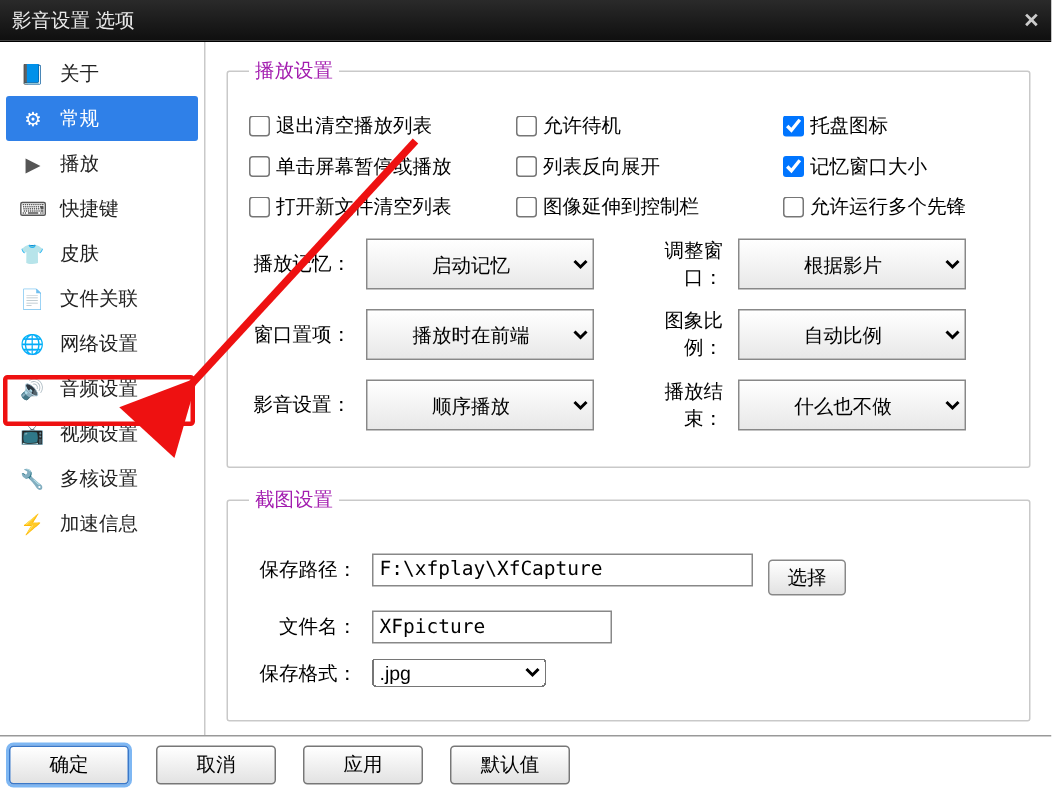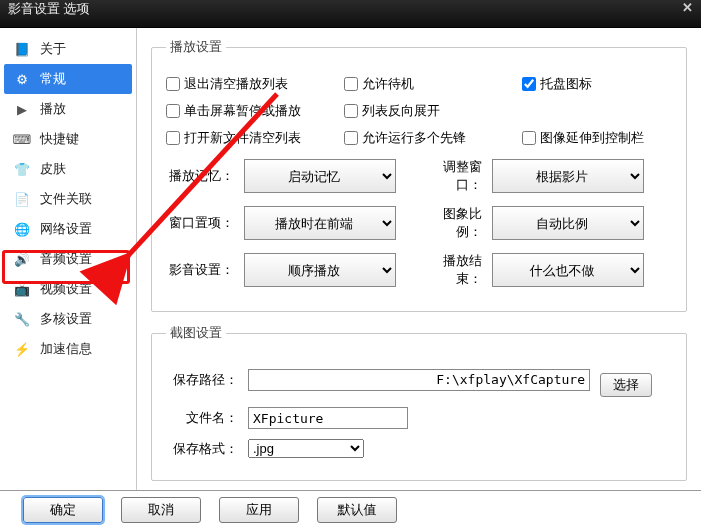--- a/index.html
+++ b/index.html
@@ -1,40 +1,40 @@
 <!DOCTYPE html>
 <html><head>
 <meta charset="utf-8">
 <style>
   * { box-sizing: border-box; margin: 0; padding: 0; font-family: "Microsoft YaHei", SimSun, sans-serif; font-size: 13px; }
   body { background: #fff; width: 701px; height: 528px; overflow: hidden; }
-  .titlebar { height: 28px; background: linear-gradient(#2a2a2a,#0f0f0f); color: #eaeaea; display: flex; align-items: flex-start; padding: 0 8px; justify-content: space-between; border-bottom:1px solid #000;}
+  .titlebar { height: 28px; background: linear-gradient(#2a2a2a,#0f0f0f); color: #eaeaea; display: flex; align-items: center; padding: 0 8px; justify-content: space-between; border-bottom:1px solid #000;}
   .titlebar .close { font-weight:bold; color:#ccc;}
   .content { display: flex; height: calc(528px - 28px - 38px); }
   .sidebar { width: 138px; border-right: 1px solid #c9c9c9; padding-top: 6px; position: relative; }
   .sidebar-item { display: flex; align-items: center; gap: 8px; padding: 6px 12px; cursor: pointer; color:#222; }
   .sidebar-item.active { background: #2f80e8; color: #fff; border-radius: 2px; margin:0 4px; padding:6px 8px;}
   .sidebar-item .ico { width:20px; height:18px; display:flex; align-items:center; justify-content:center; color:#555;}
   .sidebar-item.active .ico{ color:#fff;}
   .highlight-box { position:absolute; left:2px; top:222px; width:128px; height:34px; border:3px solid #e11; border-radius:3px; pointer-events:none;}
   .main { flex:1; padding: 10px 14px; position: relative; }
   fieldset { border:1px solid #c9c9c9; border-radius:2px; padding:10px 14px 12px; margin-bottom:12px;}
-  legend { padding:0 4px; color:#404040;}
+  legend { padding:0 4px; color:#a21caf;}
   .chk-row { display:flex; gap:28px; margin:9px 0 4px;}
   .chk-row label { display:flex; align-items:center; gap:4px; min-width:150px;}
   .chk-row input[type=checkbox]{ width:14px; height:14px;}
   .sel-row { display:flex; align-items:center; gap:10px; margin:11px 0;}
   .sel-row .lbl { width:68px; text-align:right;}
   .sel-row select { width:152px; height:34px; border:1px solid #888; background:linear-gradient(#fff,#e8e8e8);text-align:center;}
   .sel-row .lbl2 { width:62px; text-align:right; margin-left:14px;}
   .cap-row { display:flex; align-items:center; gap:10px; margin:10px 0;}
   .cap-row .clbl{ width:72px; text-align:right;}
   .cap-row input[type=text]{ height:22px; border:1px solid #888; padding:0 4px; font-family:Consolas,monospace;}
   .btn-small{ height:24px; padding:0 12px; border:1px solid #888; border-radius:3px; background:linear-gradient(#fff,#e2e2e2); cursor:pointer;margin-top:11px;}
-  .footer { height:38px; border-top:1px solid #999; display:flex; align-items:center; gap:18px; padding:0 23px; background:#fff;}
+  .footer { height:38px; border-top:1px solid #999; display:flex; align-items:center; gap:18px; padding:0 6px; background:#fff;}
   .footer .btn{ width:80px; height:26px; border:1px solid #777; border-radius:3px; background:linear-gradient(#fff,#e2e2e2); cursor:pointer; }
   .footer .btn.primary{ box-shadow:0 0 0 2px #7eb7f3; border-color:#3a78c8;}
   .arrow { position:absolute; left:-30px; top:56px; pointer-events:none; }
   svg{overflow:visible;}
 </style>
 </head>
 <body>
 
 <div class="titlebar">
   <span>影音设置 选项</span>
@@ -119,33 +119,37 @@
           </div>
           <div class="chk-row">
             <label>
               <input type="checkbox" style="">
               <span>单击屏幕暂停或播放</span>
             </label>
             <label>
               <input type="checkbox" style="">
               <span>列表反向展开</span>
             </label>
+            <label>
+              <input type="checkbox" checked="" style="">
+              <span>记忆窗口大小</span>
+            </label>
           </div>
           <div class="chk-row">
             <label>
               <input type="checkbox" style="">
               <span>打开新文件清空列表</span>
             </label>
             <label>
               <input type="checkbox" style="">
-              <span>允许运行多个先锋</span>
+              <span>图像延伸到控制栏</span>
             </label>
             <label>
               <input type="checkbox" style="">
-              <span>图像延伸到控制栏</span>
+              <span>允许运行多个先锋</span>
             </label>
           </div>
         </div>
       <div id="selrows">
           <div class="sel-row">
             <span class="lbl">播放记忆：</span>
             <select><option>启动记忆</option></select>
             <span class="lbl2">调整窗口：</span>
             <select><option>根据影片</option></select>
           </div>
@@ -161,21 +165,21 @@
             <span class="lbl2">播放结束：</span>
             <select><option>什么也不做</option></select>
           </div>
         </div>
     </fieldset>
 
     <fieldset>
       <legend>截图设置</legend>
       <div class="cap-row">
         <span class="clbl">保存路径：</span>
-        <input type="text" style="width: 342px; text-align: right;" value="F:\xfplay\XfCapture">
+        <input type="text" style="width: 254px;" value="F:\xfplay\XfCapture">
         <button class="btn-small">选择</button>
       </div>
       <div class="cap-row">
         <span class="clbl">文件名：</span>
         <input type="text" style="width: 160px;" value="XFpicture">
       </div>
       <div class="cap-row">
         <span class="clbl">保存格式：</span>
         <select style="width:116px"><option>.jpg</option></select>
       </div>

